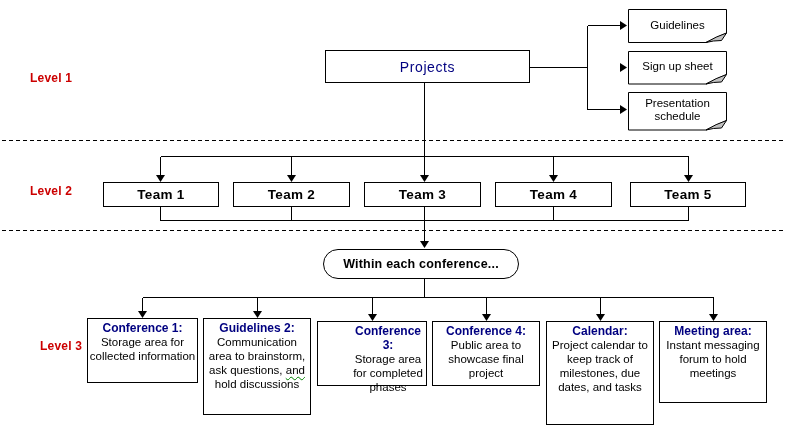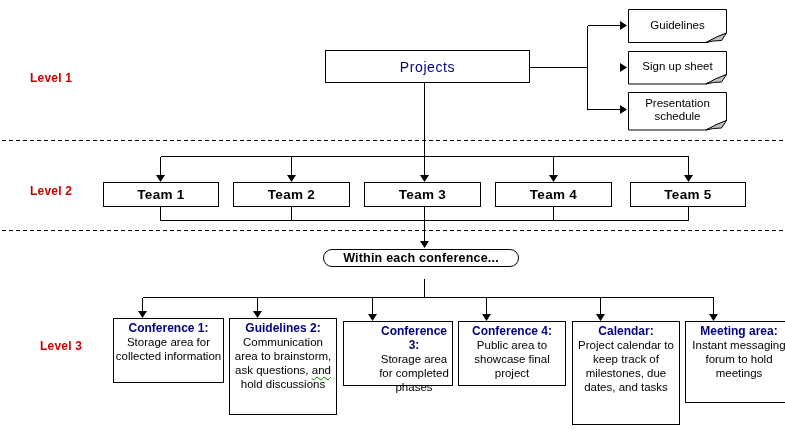--- a/index.html
+++ b/index.html
@@ -24,21 +24,21 @@
     position:absolute;border:1px solid #000;border-radius:15px;background:#fff;
     display:flex;align-items:center;justify-content:center;
     font-size:12.5px;font-weight:bold;box-sizing:border-box;letter-spacing:.2px;
   }
   .doc-label{
     position:absolute;display:flex;align-items:center;justify-content:center;
     text-align:center;font-size:11.5px;line-height:13px;box-sizing:border-box;
   }
   .area{
     position:absolute;border:1px solid #000;background:#fff;box-sizing:border-box;
-    text-align:center;font-size:11.5px;line-height:14px;padding:2px 1px 0 1px;margin-left:26px;
+    text-align:center;font-size:11.5px;line-height:14px;padding:2px 1px 0 1px;
   }
   .a-title{font-weight:bold;color:#000080;font-size:12px;}
   .a-body{color:#000;}
   .sq{
     text-decoration:underline wavy #008000;
     text-decoration-thickness:1px;text-underline-offset:2px;
   }
 </style>
 </head>
 <body>
@@ -130,21 +130,21 @@
   <div class="doc-label" style="left:629px;top:10px;width:97px;height:30px;">Guidelines</div>
   <div class="doc-label" style="left:629px;top:93px;width:97px;height:33px;">Presentation schedule</div>
   <div class="doc-label" style="left:629px;top:52px;width:97px;height:29px;">Sign up sheet</div>
 
   <div class="node team" style="left:103px;top:182px;width:116px;height:25px;">Team 1</div>
   <div class="node team" style="left:233px;top:182px;width:117px;height:25px;">Team 2</div>
   <div class="node team" style="left:364px;top:182px;width:117px;height:25px;">Team 3</div>
   <div class="node team" style="left:495px;top:182px;width:117px;height:25px;">Team 4</div>
   <div class="node team" style="left:630px;top:182px;width:116px;height:25px;">Team 5</div>
 
-  <div class="ellipse" style="left:323px;top:249px;width:196px;height:18px;">Within each conference...</div>
+  <div class="ellipse" style="left:323px;top:249px;width:196px;height:30px;">Within each conference...</div>
 
   <div class="area" style="left:87px;top:318px;width:111px;height:65px;">
     <div class="a-title">Conference 1:</div>
     <div class="a-body">Storage area for collected information</div>
   </div>
 
   <div class="area" style="left:203px;top:318px;width:108px;height:97px;">
     <div class="a-title">Guidelines 2:</div>
     <div class="a-body"><span>Communication area to brainstorm, ask questions, </span><span class="sq">and</span><span> hold discussions</span></div>
   </div>

